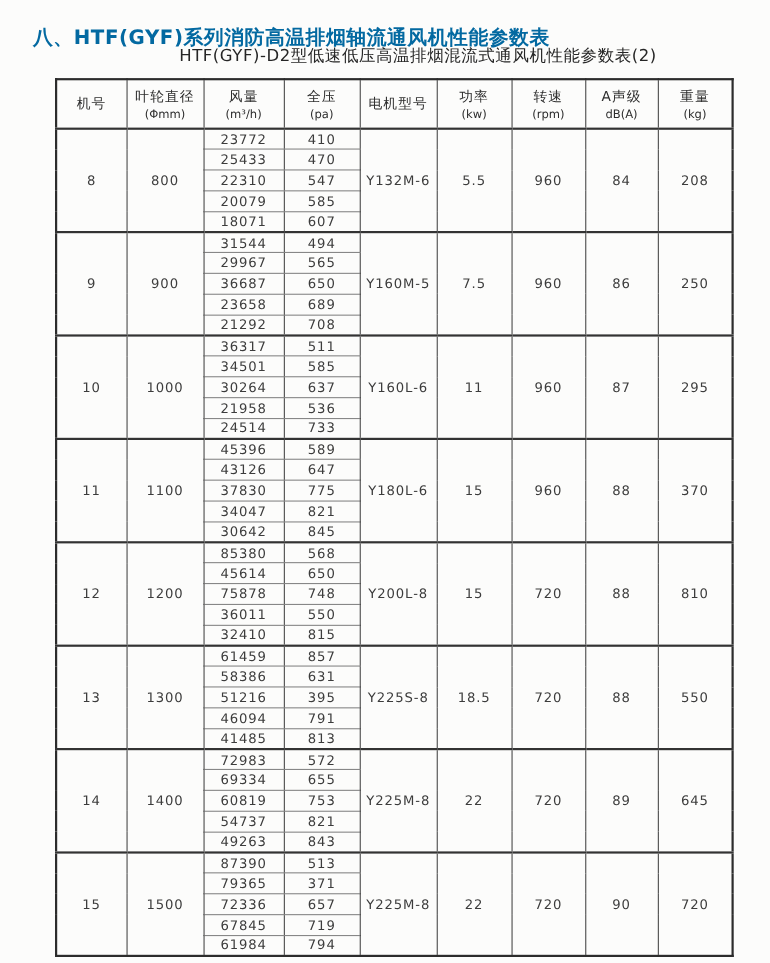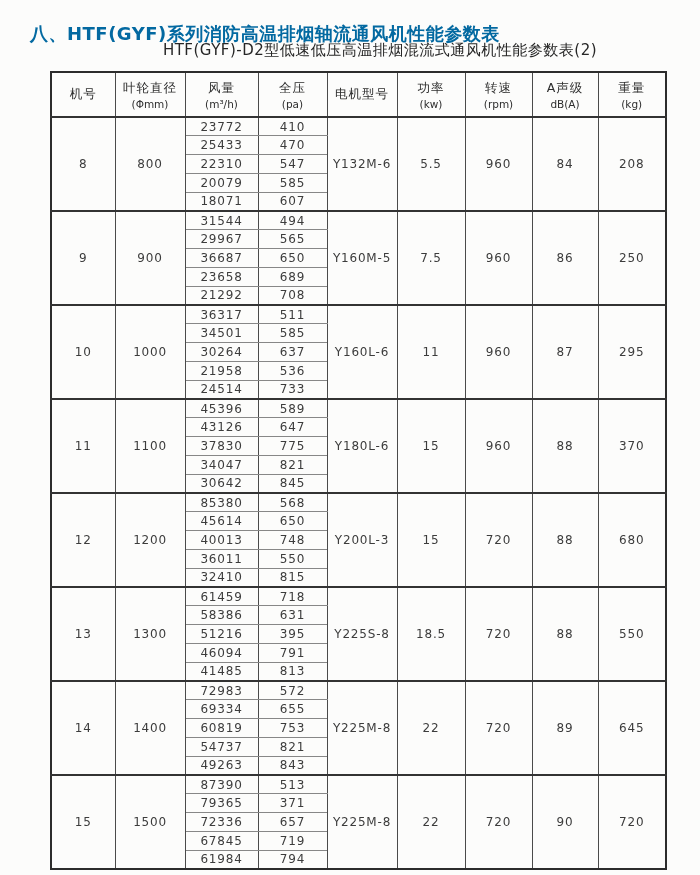--- a/index.html
+++ b/index.html
@@ -232,47 +232,47 @@
         </tr>
         <tr>
           <td class="sub-cell">30642</td>
           <td class="sub-cell">845</td>
         </tr>
         <tr class="group-first">
           <td rowspan="5">12</td>
           <td rowspan="5">1200</td>
           <td class="sub-cell">85380</td>
           <td class="sub-cell">568</td>
-          <td rowspan="5">Y200L-3</td>
+          <td rowspan="5">Y200L-8</td>
           <td rowspan="5">15</td>
           <td rowspan="5">720</td>
           <td rowspan="5">88</td>
-          <td rowspan="5">680</td>
+          <td rowspan="5">810</td>
         </tr>
         <tr>
           <td class="sub-cell">45614</td>
           <td class="sub-cell">650</td>
         </tr>
         <tr>
-          <td class="sub-cell">40013</td>
+          <td class="sub-cell">75878</td>
           <td class="sub-cell">748</td>
         </tr>
         <tr>
           <td class="sub-cell">36011</td>
           <td class="sub-cell">550</td>
         </tr>
         <tr>
           <td class="sub-cell">32410</td>
           <td class="sub-cell">815</td>
         </tr>
         <tr class="group-first">
           <td rowspan="5">13</td>
           <td rowspan="5">1300</td>
           <td class="sub-cell">61459</td>
-          <td class="sub-cell">718</td>
+          <td class="sub-cell">857</td>
           <td rowspan="5">Y225S-8</td>
           <td rowspan="5">18.5</td>
           <td rowspan="5">720</td>
           <td rowspan="5">88</td>
           <td rowspan="5">550</td>
         </tr>
         <tr>
           <td class="sub-cell">58386</td>
           <td class="sub-cell">631</td>
         </tr>

